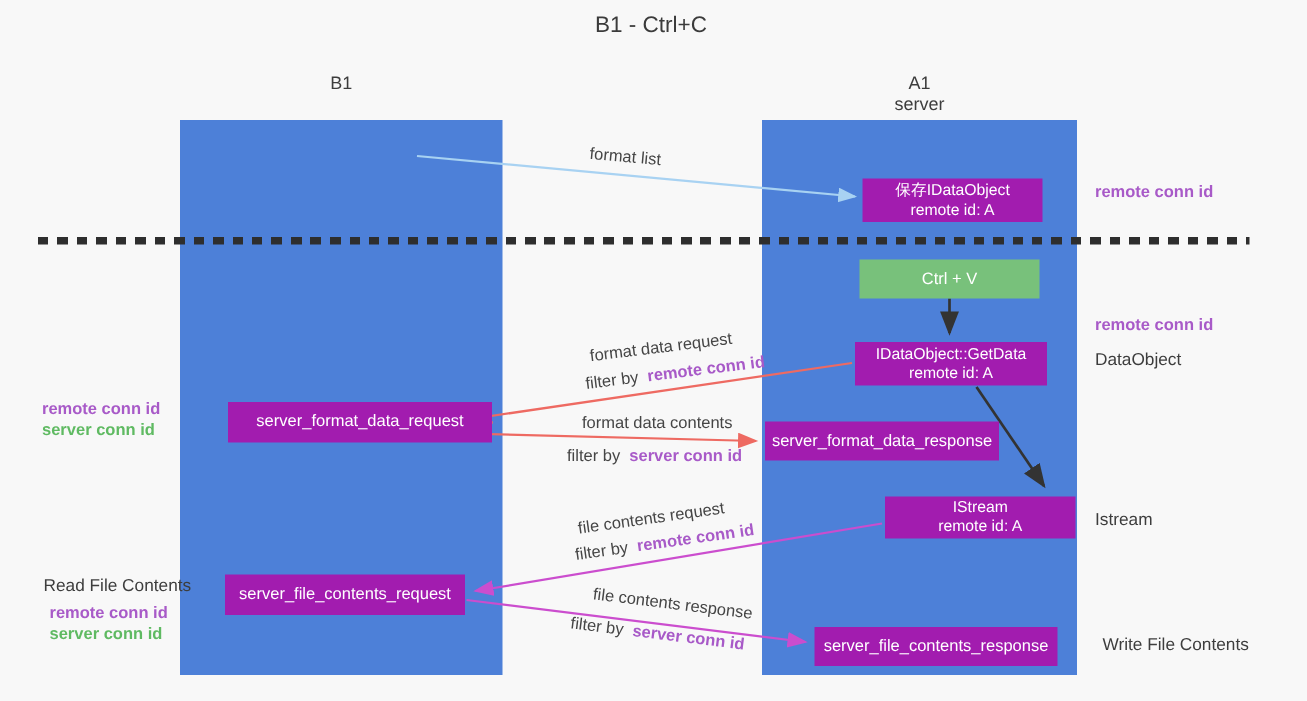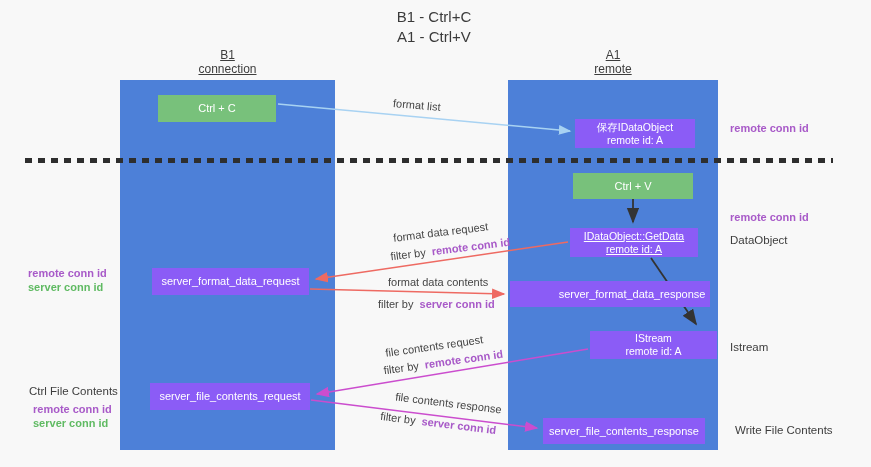--- a/index.html
+++ b/index.html
@@ -1,58 +1,56 @@
 <!DOCTYPE html>
 <html><head>
 <meta charset="utf-8">
 <style>
   html,body{margin:0;padding:0;background:#f8f8f8;}
   .stage{position:relative;width:871px;height:467px;background:#f8f8f8;overflow:hidden;
          font-family:"Liberation Sans","DejaVu Sans",sans-serif;}
   .title{position:absolute;top:7px;left:0;width:868px;text-align:center;
          font-size:15px;line-height:20px;color:#3b3b3b;}
-  .lane-header{position:absolute;text-align:center;font-size:12px;line-height:14px;color:#3d3d3d;text-decoration:underline;}
+  .lane-header{position:absolute;text-align:center;font-size:12px;line-height:14px;color:#3d3d3d;}
   .lane-header.left{left:120px;top:48px;width:215px;}
   .lane-header.right{left:508px;top:48px;width:210px;}
   .panel{position:absolute;top:80px;height:370px;background:#4d80d8;}
   .panel.left{left:120px;width:215px;}
   .panel.right{left:508px;width:210px;}
   .dashline{position:absolute;left:25px;top:158px;width:808px;height:5px;
             background:repeating-linear-gradient(90deg,#2e2e2e 0 7px,transparent 7px 13px);}
   .box{position:absolute;display:flex;flex-direction:column;align-items:center;justify-content:center;
        color:#fff;text-align:center;font-size:11px;line-height:13px;}
   .box.green{background:#78c17b;}
-  .box.orange{background:#8b5cf6;}
+  .box.orange{background:#a21caf;}
   .box .l2{font-size:10.5px;}
   .elabel{position:absolute;font-size:11px;color:#454545;white-space:nowrap;}
   .elabel .key{font-weight:700;margin-left:3px;}
   .key.purple{color:#a85ac8;}
   .side{position:absolute;font-size:11.5px;color:#3d3d3d;white-space:nowrap;}
   .side.b{font-weight:700;font-size:11px;}
   .side.purple{color:#a85ac8;}
   .side.greenc{color:#5fba62;}
   svg.arrows{position:absolute;left:0;top:0;pointer-events:none;}
 </style>
 </head>
 <body>
 
 <div class="stage">
 
   <div class="title">
     <div>B1 - Ctrl+C</div>
-    <div>A1 - Ctrl+V</div>
   </div>
 
   <div class="lane-header left">
     <div>B1</div>
-    <div>connection</div>
   </div>
   <div class="lane-header right">
     <div>A1</div>
-    <div>remote</div>
+    <div>server</div>
   </div>
 
   <div class="panel left"></div>
   <div class="panel right"></div>
 
   <div class="dashline"></div>
 
   <svg class="arrows" width="871" height="467">
     <defs>
       <marker id="ah-blue" markerWidth="10" markerHeight="8" refX="8" refY="3.5" orient="auto">
@@ -70,43 +68,40 @@
     </defs>
     <line x1="278" y1="104" x2="570" y2="131" stroke="#a8d2f2" stroke-width="1.4" marker-end="url(#ah-blue)"></line>
     <line x1="633" y1="199" x2="633" y2="222" stroke="#333333" stroke-width="1.8" marker-end="url(#ah-black)"></line>
     <line x1="651" y1="258" x2="696" y2="324" stroke="#333333" stroke-width="1.8" marker-end="url(#ah-black)"></line>
     <line x1="568" y1="242" x2="316" y2="279" stroke="#ee6a62" stroke-width="1.5" marker-end="url(#ah-red)"></line>
     <line x1="310" y1="289" x2="504" y2="294" stroke="#ee6a62" stroke-width="1.5" marker-end="url(#ah-red)"></line>
     <line x1="588" y1="349" x2="317" y2="394" stroke="#cb4dce" stroke-width="1.5" marker-end="url(#ah-magenta)"></line>
     <line x1="311" y1="400" x2="537" y2="428" stroke="#cb4dce" stroke-width="1.5" marker-end="url(#ah-magenta)"></line>
   </svg>
 
-  <div class="box green" style="left:158px;top:95px;width:118px;height:27px;">
-    <span>Ctrl + C</span>
-  </div>
 
   <div class="box orange" style="left:575px;top:119px;width:120px;height:29px;">
     <span class="l2">保存IDataObject</span>
     <span class="l2">remote id: A</span>
   </div>
 
   <div class="box green" style="left:573px;top:173px;width:120px;height:26px;">
     <span>Ctrl + V</span>
   </div>
 
-  <div class="box orange" style="left:570px;top:228px;width:128px;height:29px;text-decoration:underline;">
+  <div class="box orange" style="left:570px;top:228px;width:128px;height:29px;">
     <span class="l2">IDataObject::GetData</span>
     <span class="l2">remote id: A</span>
   </div>
 
-  <div class="box orange" style="left:152px;top:268px;width:157px;height:27px;">
+  <div class="box orange" style="left:152px;top:268px;width:176px;height:27px;">
     <span>server_format_data_request</span>
   </div>
 
-  <div class="box orange" style="left:510px;top:281px;width:156px;height:26px;padding-left:44px;">
+  <div class="box orange" style="left:510px;top:281px;width:156px;height:26px;">
     <span>server_format_data_response</span>
   </div>
 
   <div class="box orange" style="left:590px;top:331px;width:127px;height:28px;">
     <span class="l2">IStream</span>
     <span class="l2">remote id: A</span>
   </div>
 
   <div class="box orange" style="left:150px;top:383px;width:160px;height:27px;">
     <span>server_file_contents_request</span>
@@ -139,17 +134,17 @@
   </div>
 
   <div class="side b purple" style="left:730px;top:122px;">remote conn id</div>
   <div class="side b purple" style="left:730px;top:211px;">remote conn id</div>
   <div class="side" style="left:730px;top:234px;text-align:center;">DataObject</div>
   <div class="side" style="left:730px;top:341px;">Istream</div>
   <div class="side" style="left:735px;top:424px;">Write File Contents</div>
 
   <div class="side b purple" style="left:28px;top:267px;">remote conn id</div>
   <div class="side b greenc" style="left:28px;top:281px;">server conn id</div>
-  <div class="side" style="left:29px;top:385px;">Ctrl File Contents</div>
+  <div class="side" style="left:29px;top:385px;">Read File Contents</div>
   <div class="side b purple" style="left:33px;top:403px;">remote conn id</div>
   <div class="side b greenc" style="left:33px;top:417px;">server conn id</div>
 
 </div>
 
 </body></html>

